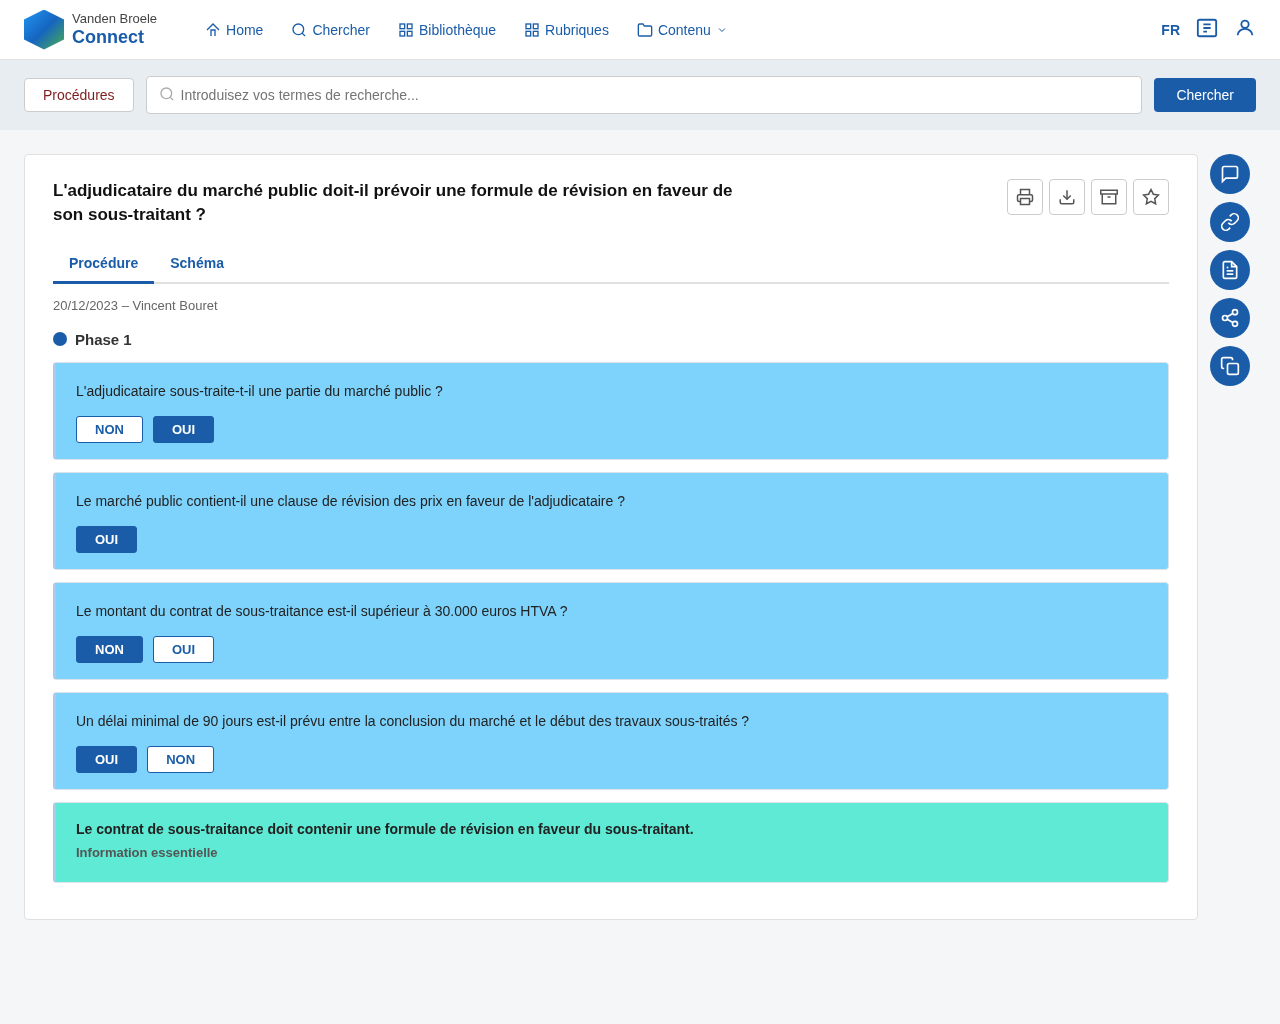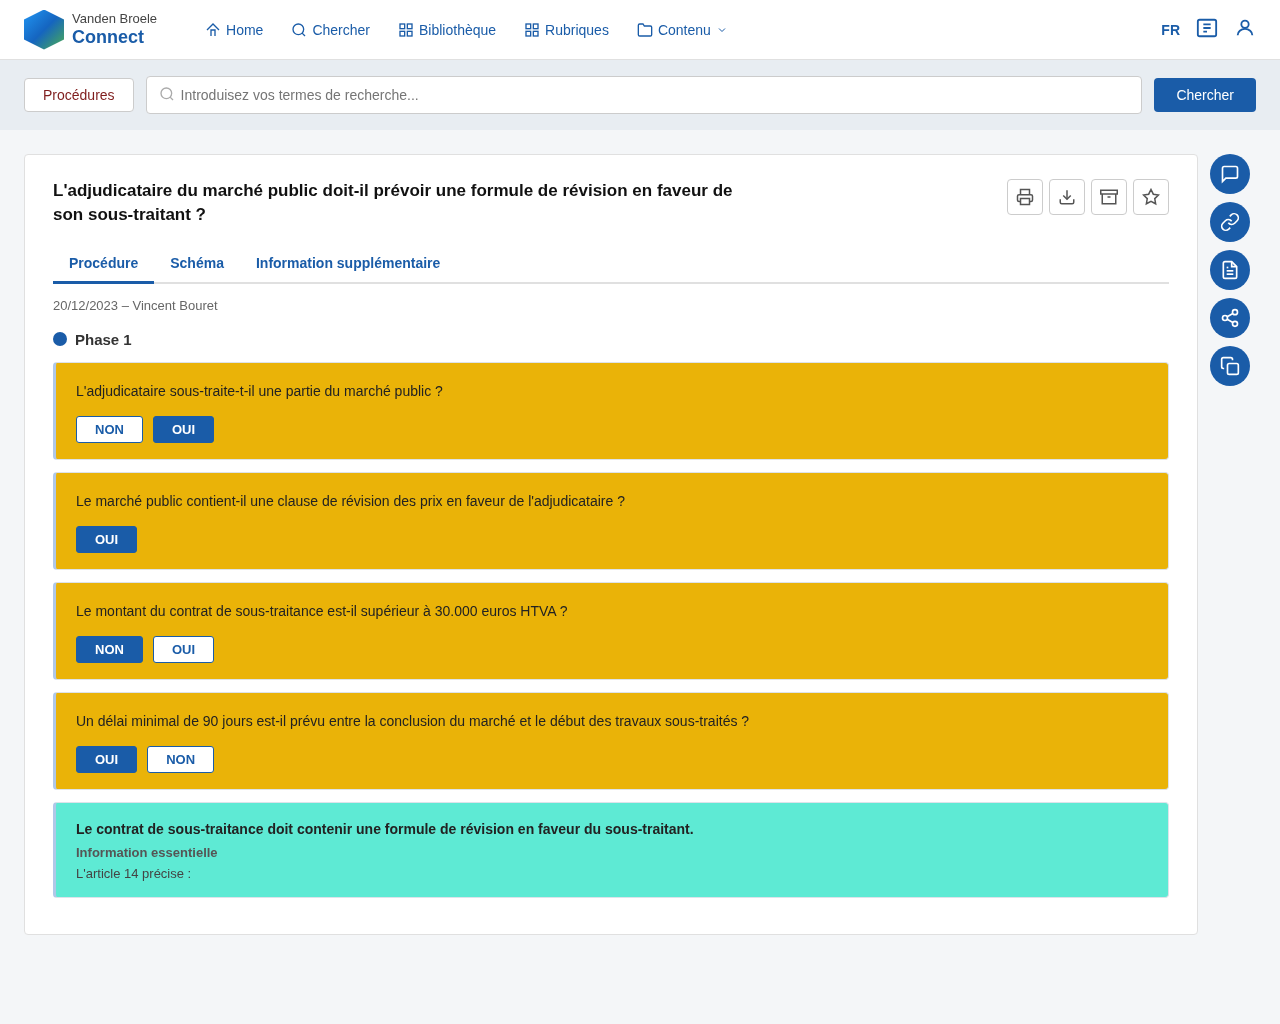--- a/index.html
+++ b/index.html
@@ -164,21 +164,21 @@
       width: 14px; height: 14px; border-radius: 50%;
       background: #1a5ca8; flex-shrink: 0;
     }
 
     
     .question-card {
       border: 1px solid #dde3ea;
       border-radius: 4px;
       padding: 18px 20px 16px;
       margin-bottom: 12px;
-      background: #eab308;
+      background: #7dd3fc;
     }
     .question-text {
       font-size: 14px;
       color: #222;
       margin-bottom: 14px;
       line-height: 1.5;
     }
     .btn-group { display: flex; gap: 10px; }
     .ans-btn {
       border: 1px solid #1a5ca8;
@@ -343,21 +343,20 @@
           <svg width="18" height="18" viewBox="0 0 24 24" fill="none" stroke="#555" stroke-width="2">
               <polygon points="12 2 15.09 8.26 22 9.27 17 14.14 18.18 21.02 12 17.77 5.82 21.02 7 14.14 2 9.27 8.91 8.26 12 2"></polygon>
             </svg>
         </div>
       </div>
     </div>
 
     <div class="tabs">
       <div class="tab active">Procédure</div>
       <div class="tab">Schéma</div>
-      <div class="tab">Information supplémentaire</div>
     </div>
 
     <div class="date-author">20/12/2023 – Vincent Bouret</div>
 
     <div class="phase-label">
       <div class="phase-dot"></div>
       <span>Phase 1</span>
     </div>
 
     <div class="question-card">
@@ -387,21 +386,20 @@
       <div class="question-text">Un délai minimal de 90 jours est-il prévu entre la conclusion du marché et le début des travaux sous-traités ?</div>
       <div class="btn-group">
         <button class="ans-btn selected">OUI</button>
         <button class="ans-btn">NON</button>
       </div>
     </div>
 
     <div class="result-card">
       <div class="result-title">Le contrat de sous-traitance doit contenir une formule de révision en faveur du sous-traitant.</div>
       <div class="result-subtitle">Information essentielle</div>
-      <div class="result-text">L'article 14 précise :</div>
     </div>
 
   </div>
 
   <div class="side-actions">
     <div class="side-btn" title="Comment">
       <svg width="20" height="20" viewBox="0 0 24 24" fill="none" stroke="#fff" stroke-width="2">
           <path d="M21 15a2 2 0 01-2 2H7l-4 4V5a2 2 0 012-2h14a2 2 0 012 2z"></path>
         </svg>
     </div>

